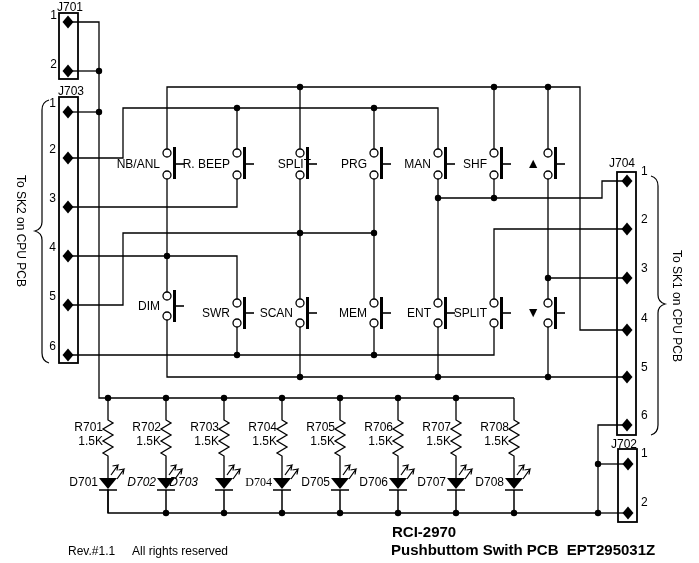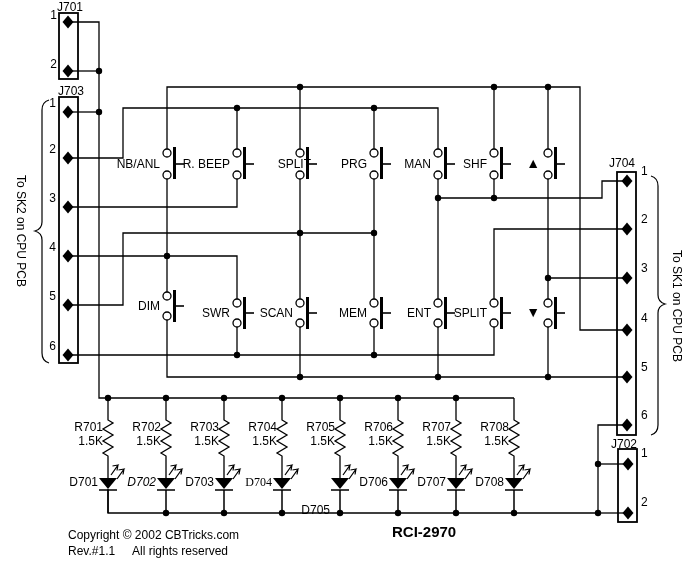--- a/index.html
+++ b/index.html
@@ -311,25 +311,25 @@
 <span class="lbl r" style="left:285px;top:434px;width:50px;">1.5K</span>
 <span class="lbl r" style="left:343px;top:420px;width:50px;">R706</span>
 <span class="lbl r" style="left:343px;top:434px;width:50px;">1.5K</span>
 <span class="lbl r" style="left:401px;top:420px;width:50px;">R707</span>
 <span class="lbl r" style="left:401px;top:434px;width:50px;">1.5K</span>
 <span class="lbl r" style="left:459px;top:420px;width:50px;">R708</span>
 <span class="lbl r" style="left:459px;top:434px;width:50px;">1.5K</span>
 
 <span class="lbl r" style="left:48px;top:475px;width:50px;">D701</span>
 <span class="lbl r" style="left:106px;top:475px;width:50px;font-style:italic;">D702</span>
-<span class="lbl r" style="left:164px;top:475px;width:50px;">D703</span>
+<span class="lbl r" style="left:148px;top:475px;width:50px;font-style:italic;">D703</span>
 <span class="lbl r" style="left:222px;top:475px;width:50px;font-family:Liberation Serif, serif;">D704</span>
-<span class="lbl r" style="left:280px;top:475px;width:50px;margin-top:28px;">D705</span>
+<span class="lbl r" style="left:280px;top:475px;width:50px;">D705</span>
 <span class="lbl r" style="left:338px;top:475px;width:50px;">D706</span>
 <span class="lbl r" style="left:396px;top:475px;width:50px;">D707</span>
 <span class="lbl r" style="left:454px;top:475px;width:50px;">D708</span>
 
-<span class="lbl" style="left:68px;top:528px;">Copyright © 2002 CBTricks.com</span>
 <span class="lbl" style="left:68px;top:544px;">Rev.#1.1</span>
 <span class="lbl" style="left:132px;top:544px;">All rights reserved</span>
 <span class="lbl bold" style="left:392px;top:523px;">RCI-2970</span>
+<span class="lbl bold" style="left:391px;top:541px;">Pushbuttom Swith PCB  EPT295031Z</span>
 
 </div>
 
 </body></html>

